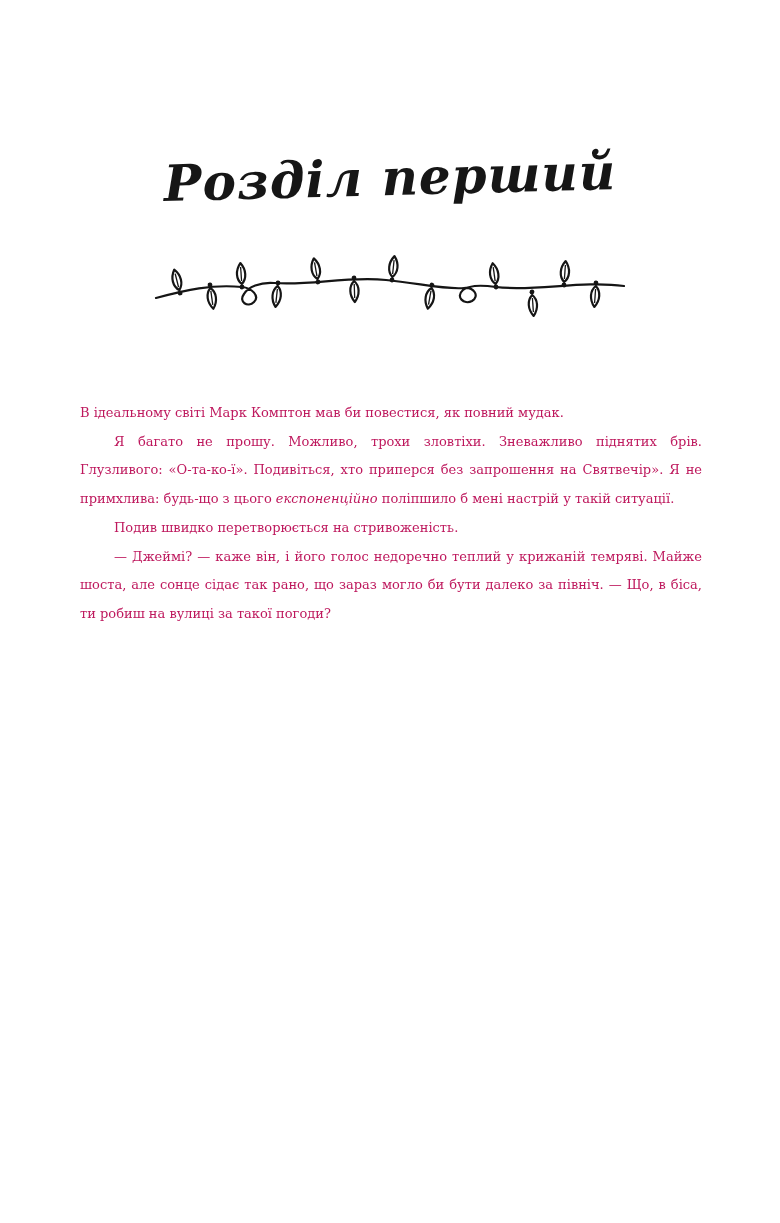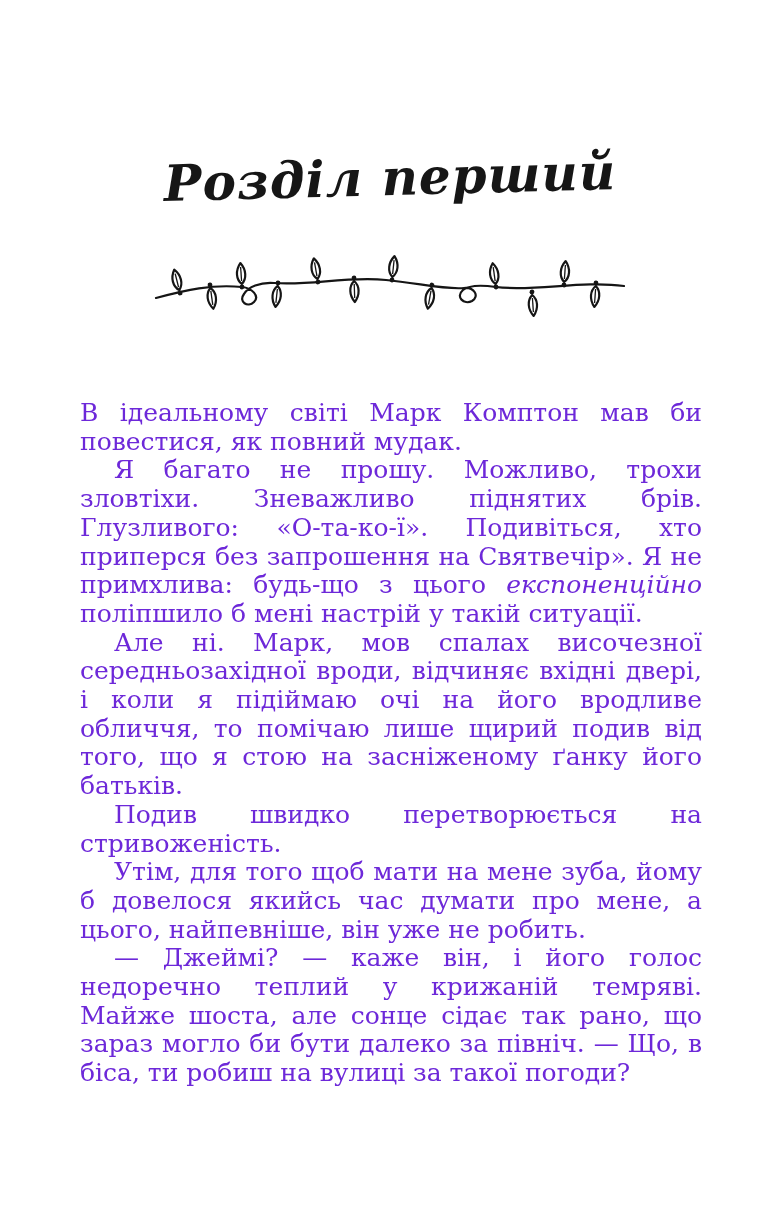--- a/index.html
+++ b/index.html
@@ -37,24 +37,24 @@
     left: 50%;
     transform: translateX(-50%);
     width: 480px;
     height: 82px;
   }
   .body-text {
     position: absolute;
     top: 399px;
     left: 80px;
     width: 622px;
-    font-size: 25px;
+    font-size: 13px;
     line-height: 28.7px;
     text-align: justify;
-    color: #6d28d9;
+    color: #be185d;
   }
   .body-text p {
     margin: 0;
     text-indent: 34px;
   }
   .body-text p.no-indent {
     text-indent: 0;
   }
   .body-text em {
   }
@@ -97,19 +97,17 @@
       <use href="#leaf" transform="translate(346,35) rotate(-8)"></use>
       <use href="#leaf" transform="translate(382,40) rotate(176)"></use>
       <use href="#leaf" transform="translate(414,33) rotate(4)"></use>
       <use href="#leaf" transform="translate(446,31) rotate(184)"></use>
     </svg>
   </div>
 
   <div class="body-text">
     <p class="no-indent">В ідеальному світі Марк Комптон мав би повестися, як повний мудак.</p>
     <p><span>Я багато не прошу. Можливо, трохи зловтіхи. Зневажливо піднятих брів. Глузливого: «О-та-ко-ї». Подивіться, хто приперся без запрошення на Святвечір». Я не примхлива: будь-що з цього </span><em>експоненційно</em><span> поліпшило б мені настрій у такій ситуації.</span></p>
-    <p>Але ні. Марк, мов спалах височезної середньозахідної вроди, відчиняє вхідні двері, і коли я підіймаю очі на його вродливе обличчя, то помічаю лише щирий подив від того, що я стою на засніженому ґанку його батьків.</p>
     <p>Подив швидко перетворюється на стривоженість.</p>
-    <p>Утім, для того щоб мати на мене зуба, йому б довелося якийсь час думати про мене, а цього, найпевніше, він уже не робить.</p>
     <p>— Джеймі? — каже він, і його голос недоречно теплий у крижаній темряві. Майже шоста, але сонце сідає так рано, що зараз могло би бути далеко за північ. — Що, в біса, ти робиш на вулиці за такої погоди?</p>
   </div>
 
 </div>
 
 </body></html>

